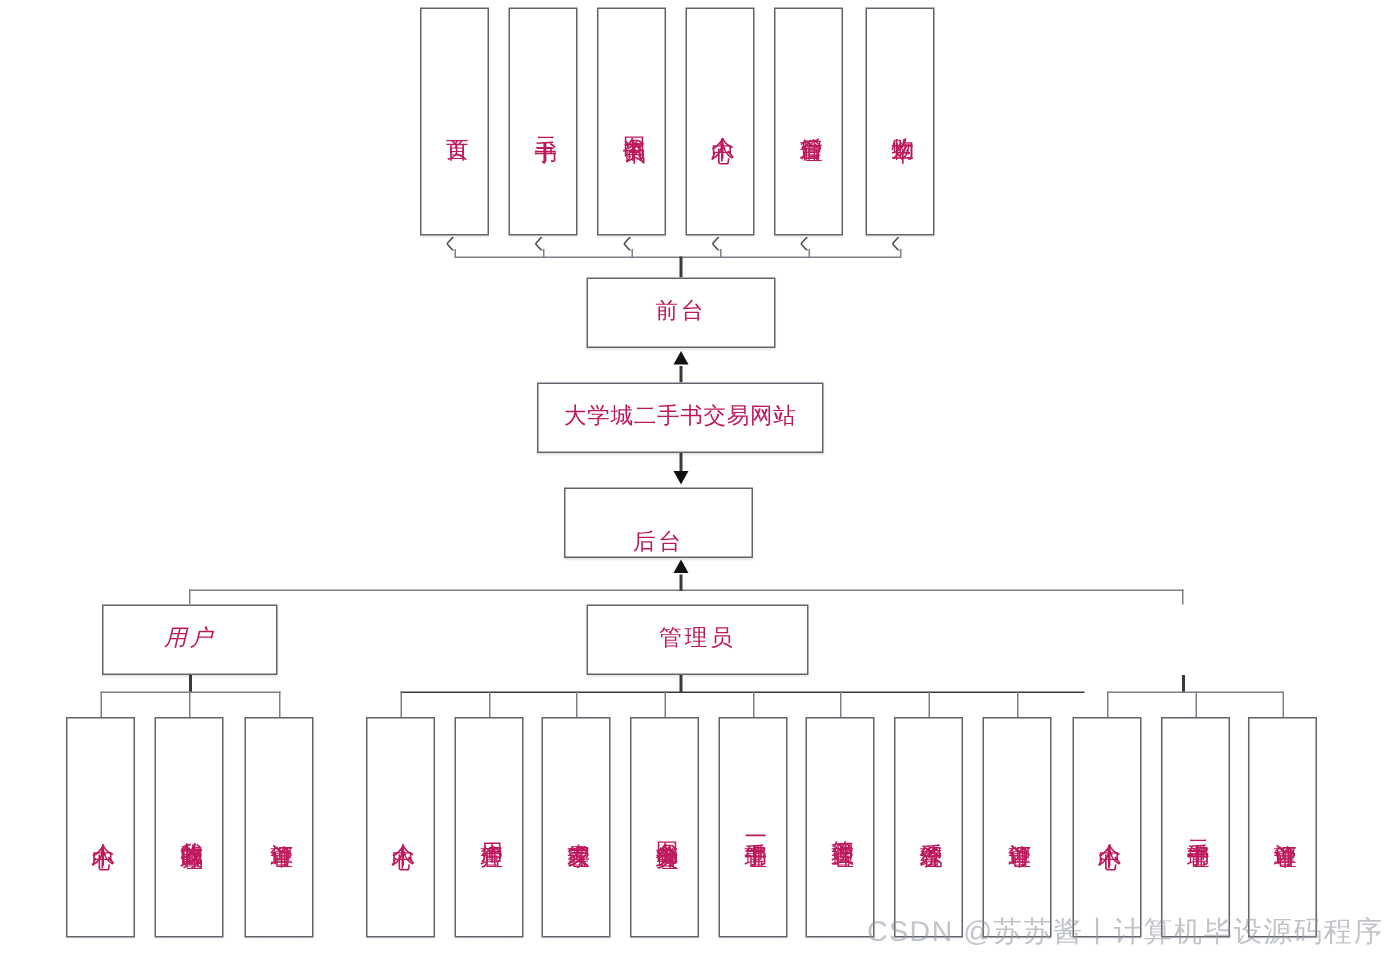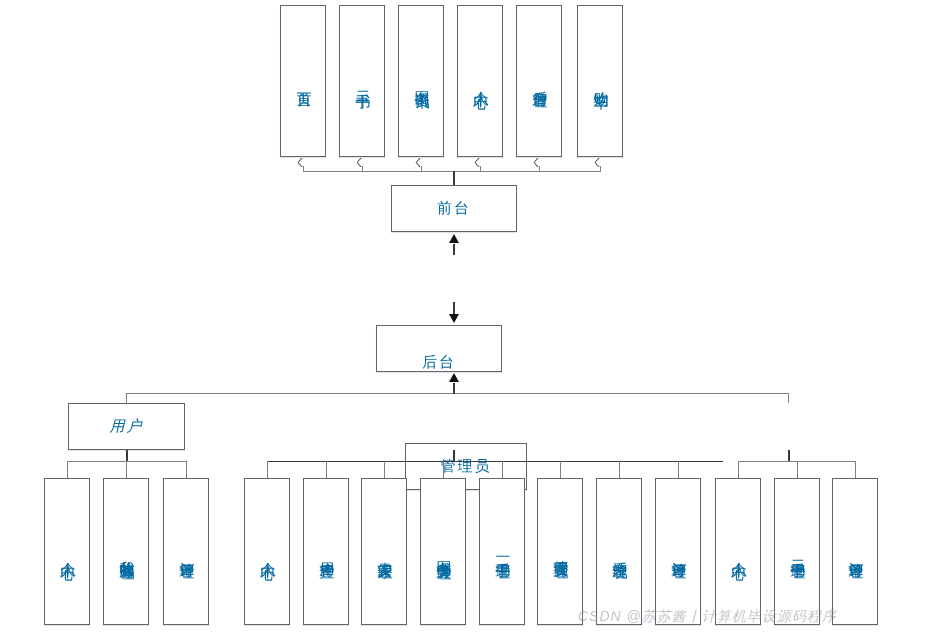--- a/index.html
+++ b/index.html
@@ -16,21 +16,21 @@
     overflow: hidden;
   }
   .node {
     position: absolute;
     box-sizing: border-box;
     border: 1px solid #60646c;
     background: #ffffff;
     display: flex;
     align-items: center;
     justify-content: center;
-    color: #0369a1;
+    color: #be185d;
     box-shadow: 0 1px 1px rgba(0,0,0,0.10);
   }
   .node .lbl {
     display: block;
     text-align: center;
     line-height: 1.12;
   }
   
   .vnode .lbl {
     writing-mode: vertical-rl;
@@ -82,25 +82,24 @@
     height: 1px;
     background: #4a4a4a;
     top: 4px;
     left: 1px;
   }
   .arrow-open i.l { transform: rotate(-48deg); transform-origin: left center; }
   .arrow-open i.r { transform: rotate(48deg); transform-origin: left center; left: 1px; }
   .watermark {
     position: absolute;
     color: rgba(140,145,155,0.55);
-    font-size: 14px;
+    font-size: 19px;
     font-family: "Liberation Sans", sans-serif;
     white-space: nowrap;
     letter-spacing: 1px;
-    font-style: italic;
   }
 </style>
 </head>
 <body>
 
 <div id="canvas">
 
   <div class="node vnode" style="left:280px; top:5px; width:46px; height:152px;">
     <span class="lbl">首页</span>
   </div>
@@ -156,20 +155,23 @@
 
   <div class="line" style="left:453px; top:171px; width:2px; height:14px;"></div>
 
   <div class="node hnode" style="left:391px; top:185px; width:126px; height:47px;">
     <span class="lbl">前台</span>
   </div>
 
   <div class="line" style="left:453px; top:244px; width:2px; height:11px;"></div>
   <div class="arrow-up" style="left:449px; top:234px;"></div>
 
+  <div class="node title-node" style="left:358px; top:255px; width:191px; height:47px;">
+    <span class="lbl">大学城二手书交易网站</span>
+  </div>
 
   <div class="line" style="left:453px; top:302px; width:2px; height:12px;"></div>
   <div class="arrow-down" style="left:449px; top:314px;"></div>
 
   <div class="node hnode" style="left:376px; top:325px; width:126px; height:47px;align-items:flex-end;">
     <span class="lbl">后台</span>
   </div>
 
   <div class="line thin" style="left:126px; top:393px; width:663px; height:1px;"></div>
   <div class="line" style="left:453px; top:383px; width:2px; height:11px;"></div>
@@ -190,21 +192,21 @@
   <div class="node vnode" style="left:44px; top:478px; width:46px; height:147px;">
     <span class="lbl">个人中心</span>
   </div>
   <div class="node vnode" style="left:103px; top:478px; width:46px; height:147px;">
     <span class="lbl">我的收藏管理</span>
   </div>
   <div class="node vnode" style="left:163px; top:478px; width:46px; height:147px;">
     <span class="lbl">订单管理</span>
   </div>
 
-  <div class="node hnode" style="left:405px; top:403px; width:122px; height:47px;margin-top:40px;">
+  <div class="node hnode" style="left:391px; top:403px; width:148px; height:47px;">
     <span class="lbl">管理员</span>
   </div>
   <div class="line" style="left:453px; top:450px; width:2px; height:12px;"></div>
   <div class="line" style="left:267px; top:461px; width:456px; height:1px;"></div>
   <div class="line thin" style="left:267px; top:461px; width:1px; height:17px;"></div>
   <div class="line thin" style="left:326px; top:461px; width:1px; height:17px;"></div>
   <div class="line thin" style="left:384px; top:461px; width:1px; height:17px;"></div>
   <div class="line thin" style="left:443px; top:461px; width:1px; height:17px;"></div>
   <div class="line thin" style="left:502px; top:461px; width:1px; height:17px;"></div>
   <div class="line thin" style="left:560px; top:461px; width:1px; height:17px;"></div>

